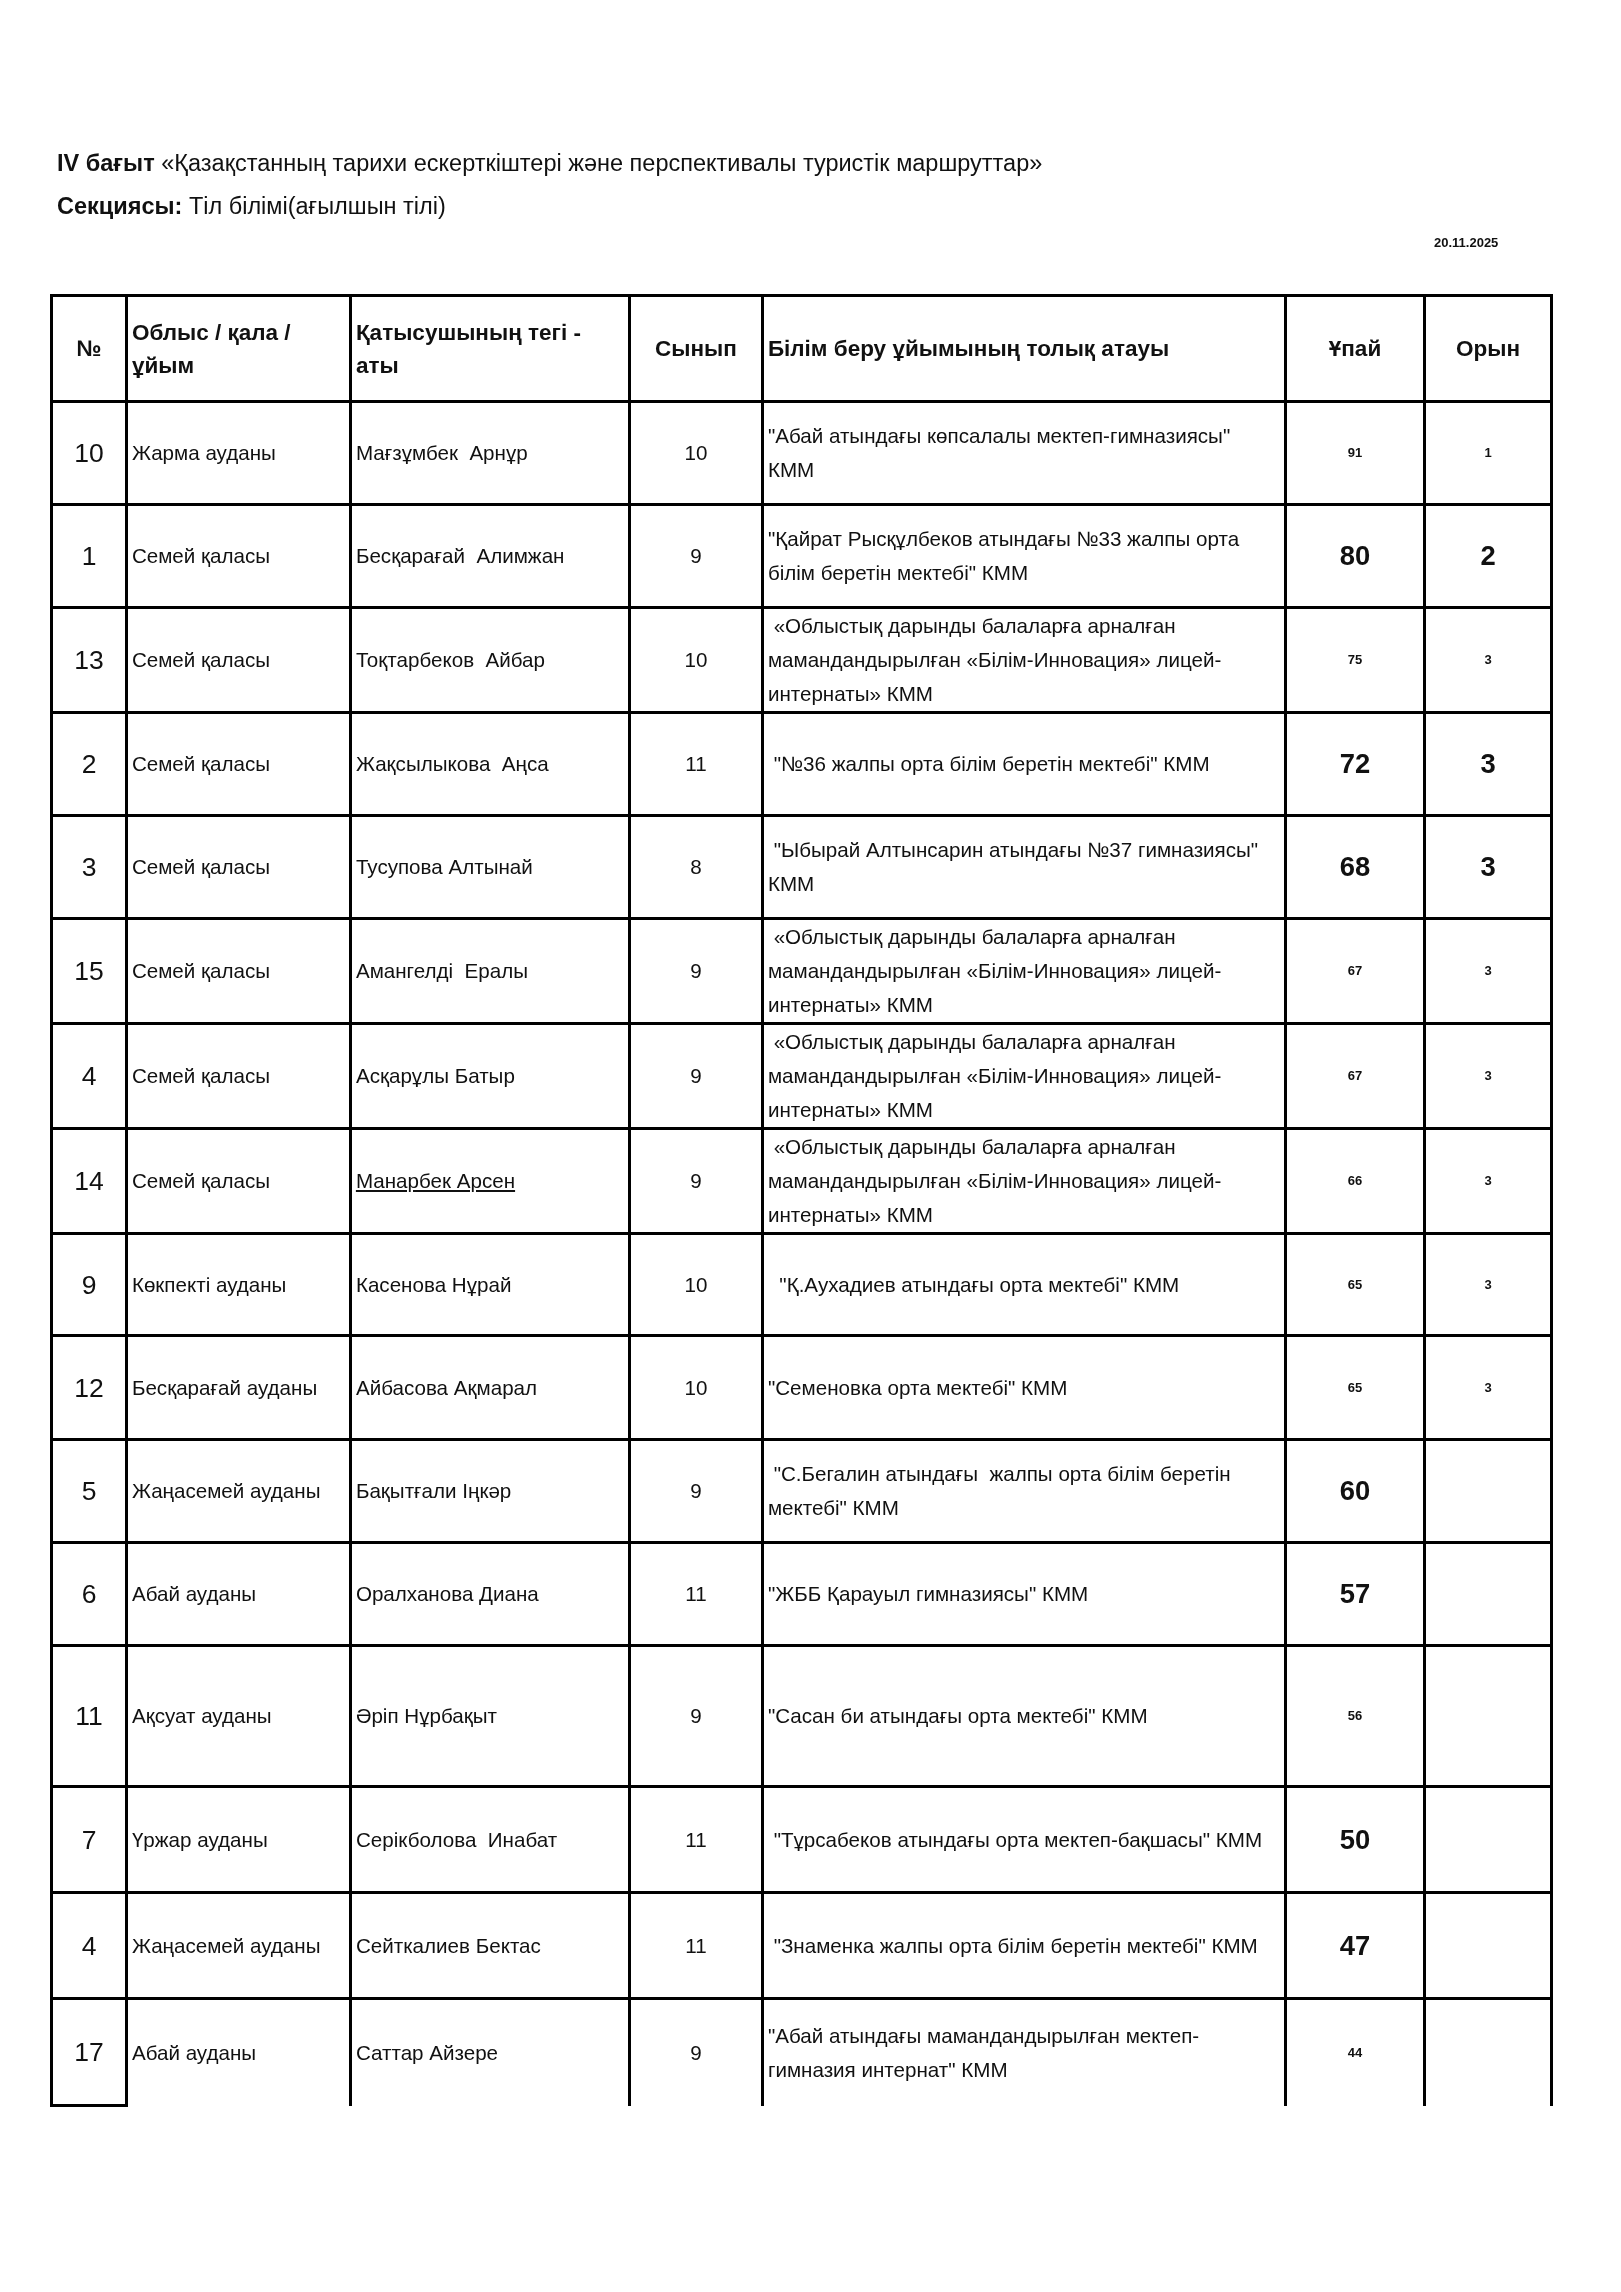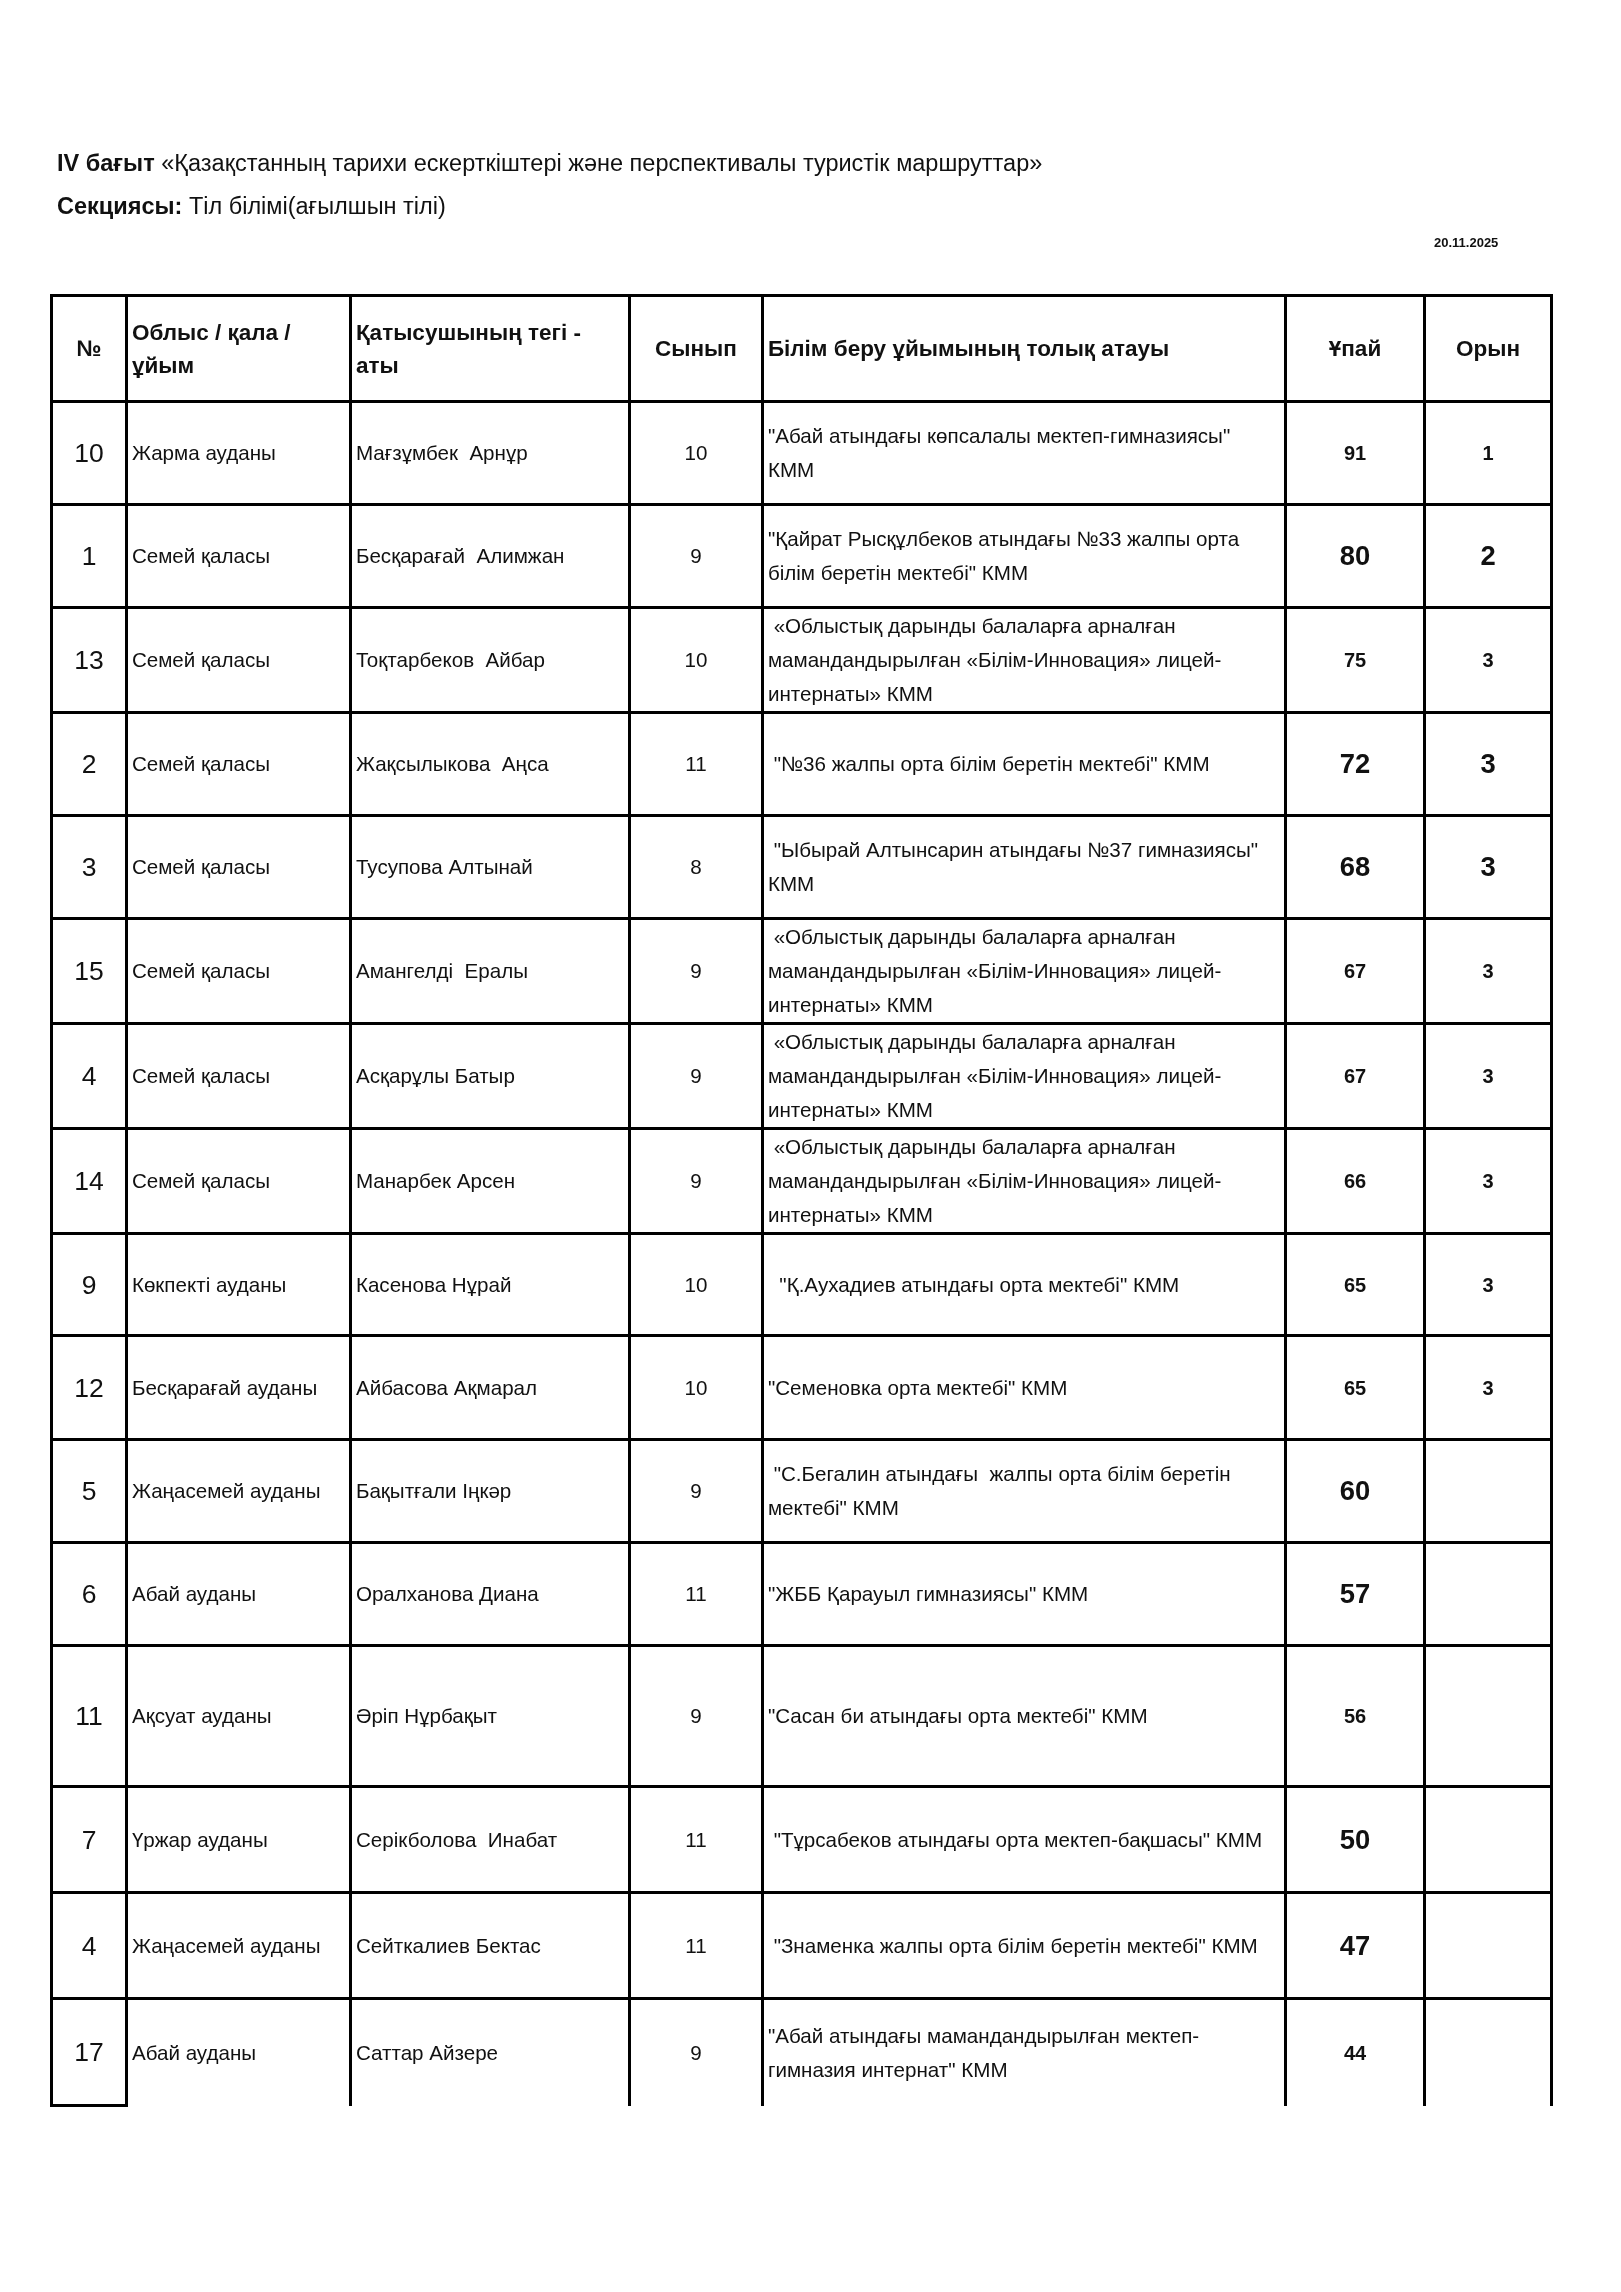--- a/index.html
+++ b/index.html
@@ -16,21 +16,21 @@
   col.c-grade { width:133px; } col.c-org { width:523px; } col.c-score { width:139px; } col.c-place { width:127px; }
   th, td { border:3.9px solid #000; padding:0 3.9px; vertical-align:middle; overflow:hidden; }
   th { height:103px; font-size:22.5px; font-weight:bold; text-align:left; line-height:33px; }
   th.center { text-align:center; }
   td { font-size:20.6px; line-height:34px; }
   td.no { text-align:center; font-size:26.5px; }
   td.grade { text-align:center; }
   td.org { font-size:20.6px; }
   td.score, td.place { text-align:center; font-weight:bold; }
   .big { font-size:27.4px; }
-  .small { font-size:20px; }
+  .small { font-size:13px; }
   tr.last td { border-bottom:none; }
   tr.last td.no { border-bottom:3.9px solid #000; }
 </style>
 </head>
 <body>
 
 <div id="line1" class="title-line">
   <span class="b">IV бағыт</span>
   <span>«Қазақстанның тарихи ескерткіштері және перспективалы туристік маршруттар»</span>
 </div>
@@ -121,21 +121,21 @@
         <td class="region" style="white-space: pre-wrap;">Семей қаласы</td>
         <td class="name" style="white-space: pre-wrap;">Асқарұлы Батыр</td>
         <td class="grade" style="white-space: pre-wrap;">9</td>
         <td class="org" style="white-space: pre-wrap;"> «Облыстық дарынды балаларға арналған мамандандырылған «Білім-Инновация» лицей-интернаты» КММ</td>
         <td class="score small" style="white-space: pre-wrap;">67</td>
         <td class="place small" style="white-space: pre-wrap;">3</td>
       </tr>
       <tr style="height: 104px;">
         <td class="no" style="white-space: pre-wrap;">14</td>
         <td class="region" style="white-space: pre-wrap;">Семей қаласы</td>
-        <td class="name" style="white-space: pre-wrap;">Манарбек Арсен</td>
+        <td class="name" style="white-space: pre-wrap; text-decoration: underline;">Манарбек Арсен</td>
         <td class="grade" style="white-space: pre-wrap;">9</td>
         <td class="org" style="white-space: pre-wrap;"> «Облыстық дарынды балаларға арналған мамандандырылған «Білім-Инновация» лицей-интернаты» КММ</td>
         <td class="score small" style="white-space: pre-wrap;">66</td>
         <td class="place small" style="white-space: pre-wrap;">3</td>
       </tr>
       <tr style="height: 102px;">
         <td class="no" style="white-space: pre-wrap;">9</td>
         <td class="region" style="white-space: pre-wrap;">Көкпекті ауданы</td>
         <td class="name" style="white-space: pre-wrap;">Касенова Нұрай</td>
         <td class="grade" style="white-space: pre-wrap;">10</td>

